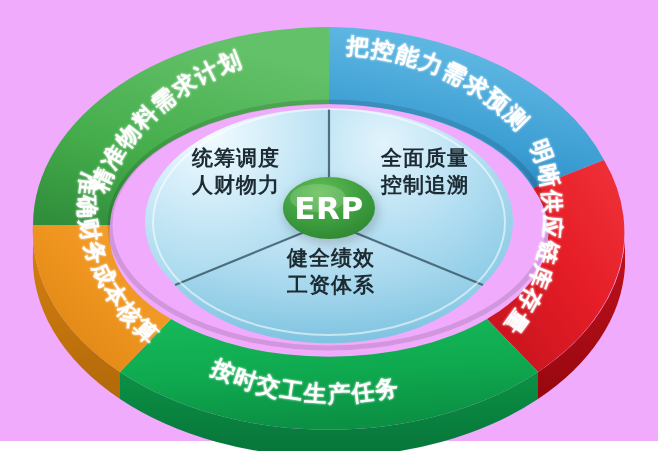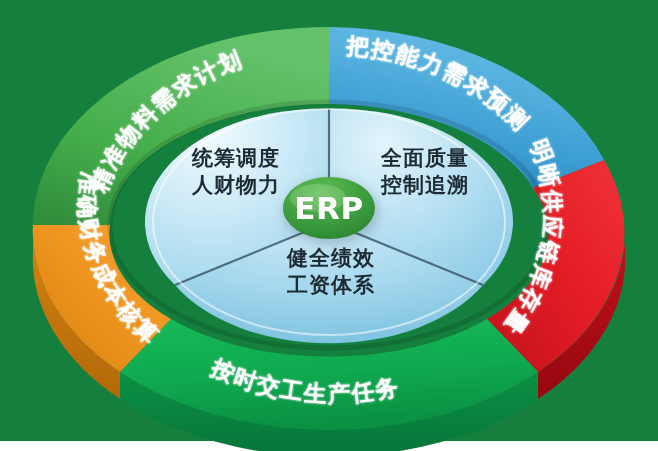--- a/index.html
+++ b/index.html
@@ -10,21 +10,21 @@
   body {
     width: 658px;
     height: 451px;
     overflow: hidden;
     font-family: "DejaVu Sans", "Liberation Sans", sans-serif;
   }
   #stage {
     position: relative;
     width: 658px;
     height: 441px;
-    background: #15803d;
+    background: #f0abfc;
   }
   svg.diagram {
     display: block;
     width: 658px;
     height: 451px;
   }
   .outer-label {
     font-family: "DejaVu Sans", "Liberation Sans", sans-serif;
     font-weight: bold;
     font-size: 23px;

